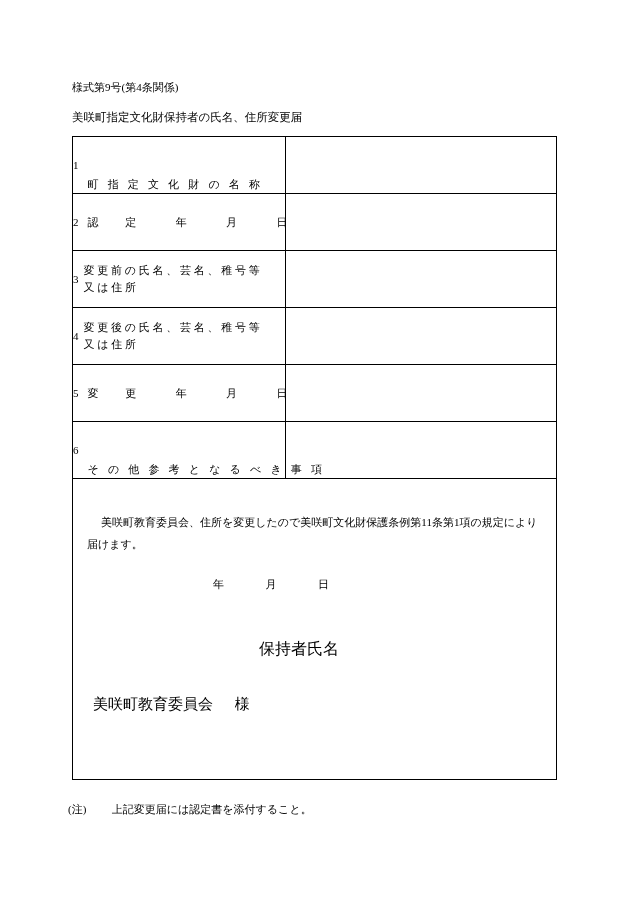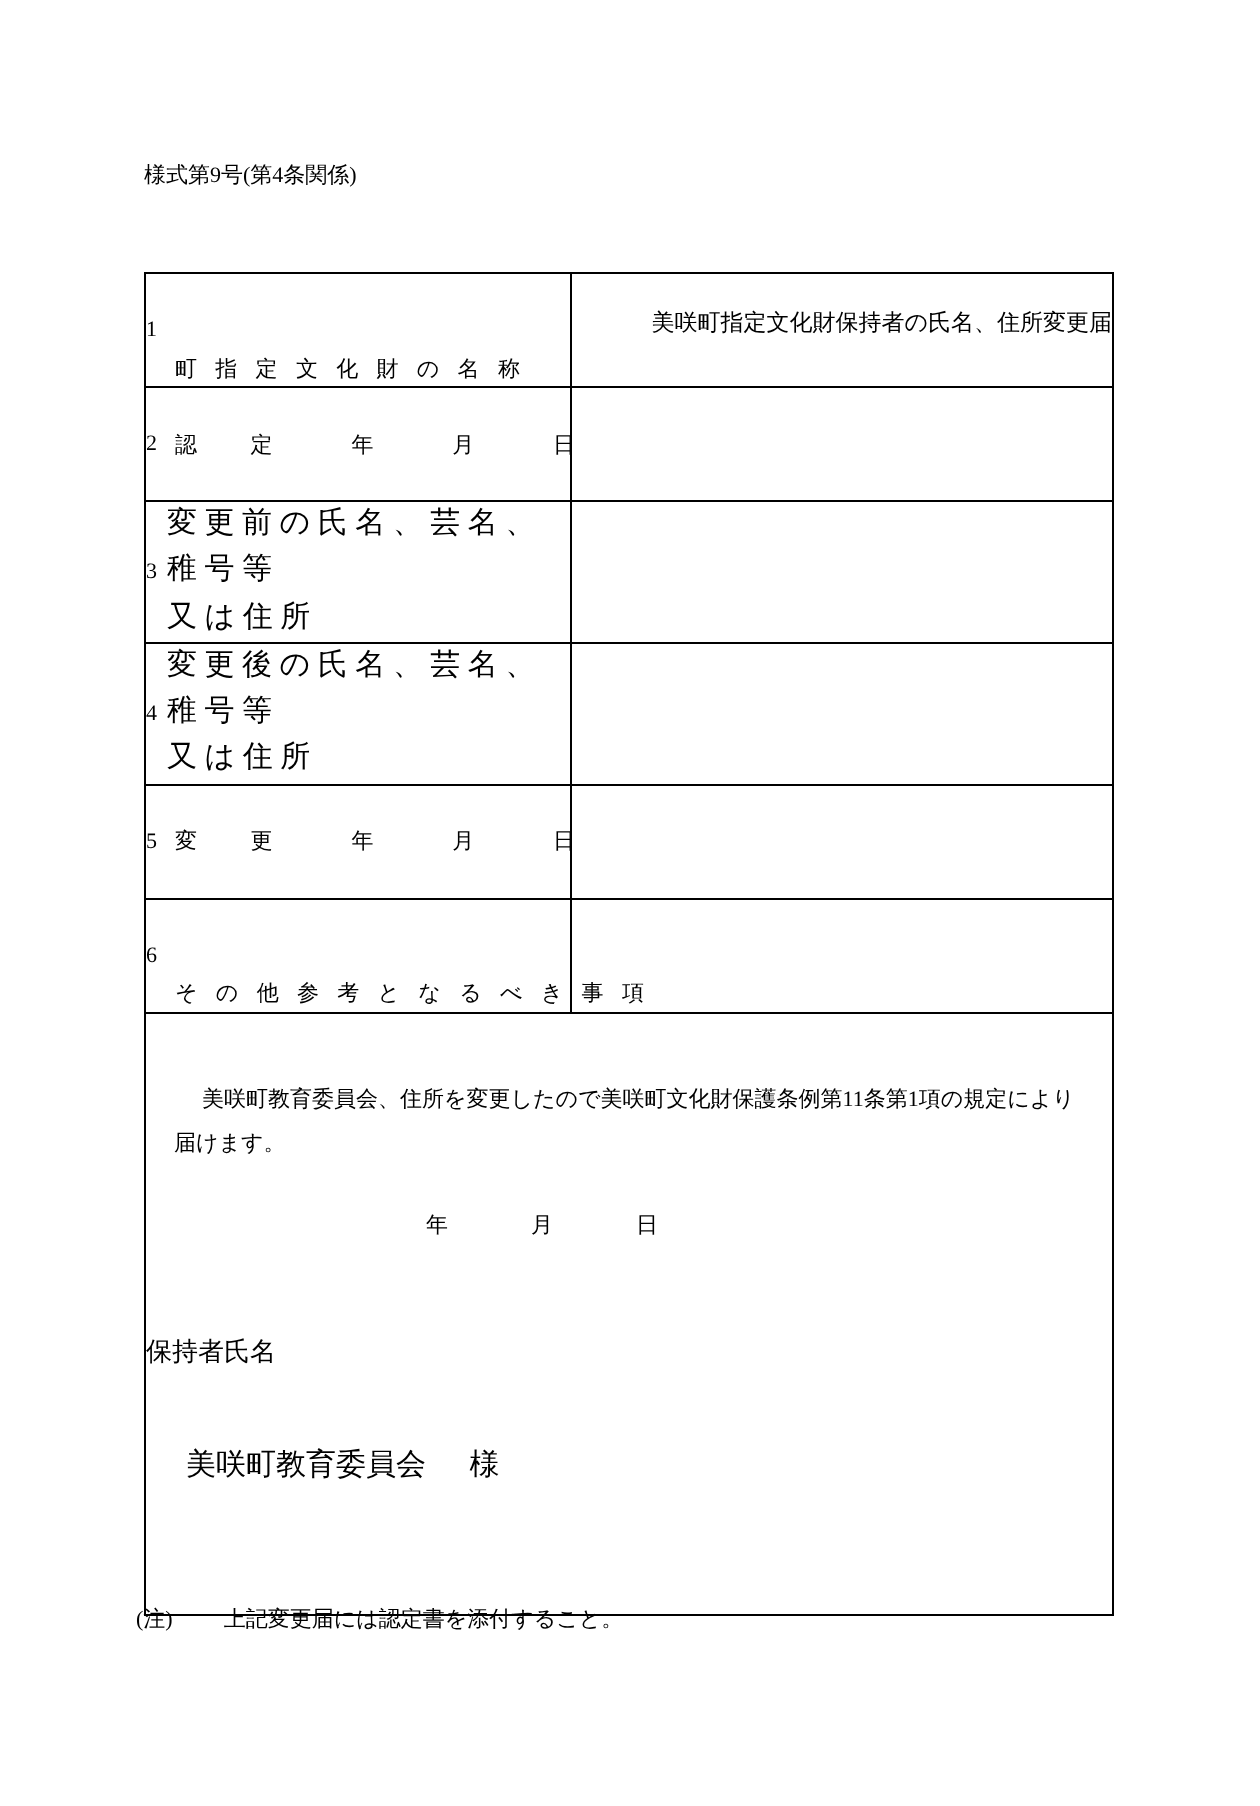--- a/index.html
+++ b/index.html
@@ -27,24 +27,23 @@
     top: 80px;
     font-size: 11px;
     letter-spacing: 0px;
     white-space: nowrap;
   }
   .doc-title {
     position: absolute;
     left: 72px;
     top: 110px;
     width: 484px;
-    text-align: right;
+    text-align: left;
     font-size: 11.5px;
     white-space: nowrap;
-    margin-top: 44px;
   }
   table.main-table {
     position: absolute;
     left: 72px;
     top: 136px;
     width: 484px;
     border-collapse: collapse;
     table-layout: fixed;
   }
   table.main-table td {
@@ -77,21 +76,21 @@
     align-items: center;
     gap: 5px;
   }
   .num-two-line .num {
     font-size: 11px;
   }
   .num-two-line .txt {
     display: flex;
     flex-direction: column;
     line-height: 1.55;
-    font-size: 15px;
+    font-size: 11px;
   }
   td.body-cell {
     height: 300px;
     vertical-align: top;
     position: relative;
   }
   .body-inner {
     position: relative;
     height: 300px;
     font-size: 11px;
@@ -113,23 +112,23 @@
   }
   .date-line .gap {
     display: inline-block;
     width: 36px;
   }
   .holder-name {
     position: absolute;
     left: 0;
     top: 160px;
     width: 452px;
-    text-align: left;
+    text-align: center;
     padding-right: 0px;
-    font-size: 13px;
+    font-size: 16px;
   }
   .addressee {
     position: absolute;
     left: 20px;
     top: 216px;
     font-size: 15px;
     white-space: nowrap;
   }
   .addressee .sama {
     display: inline-block;

